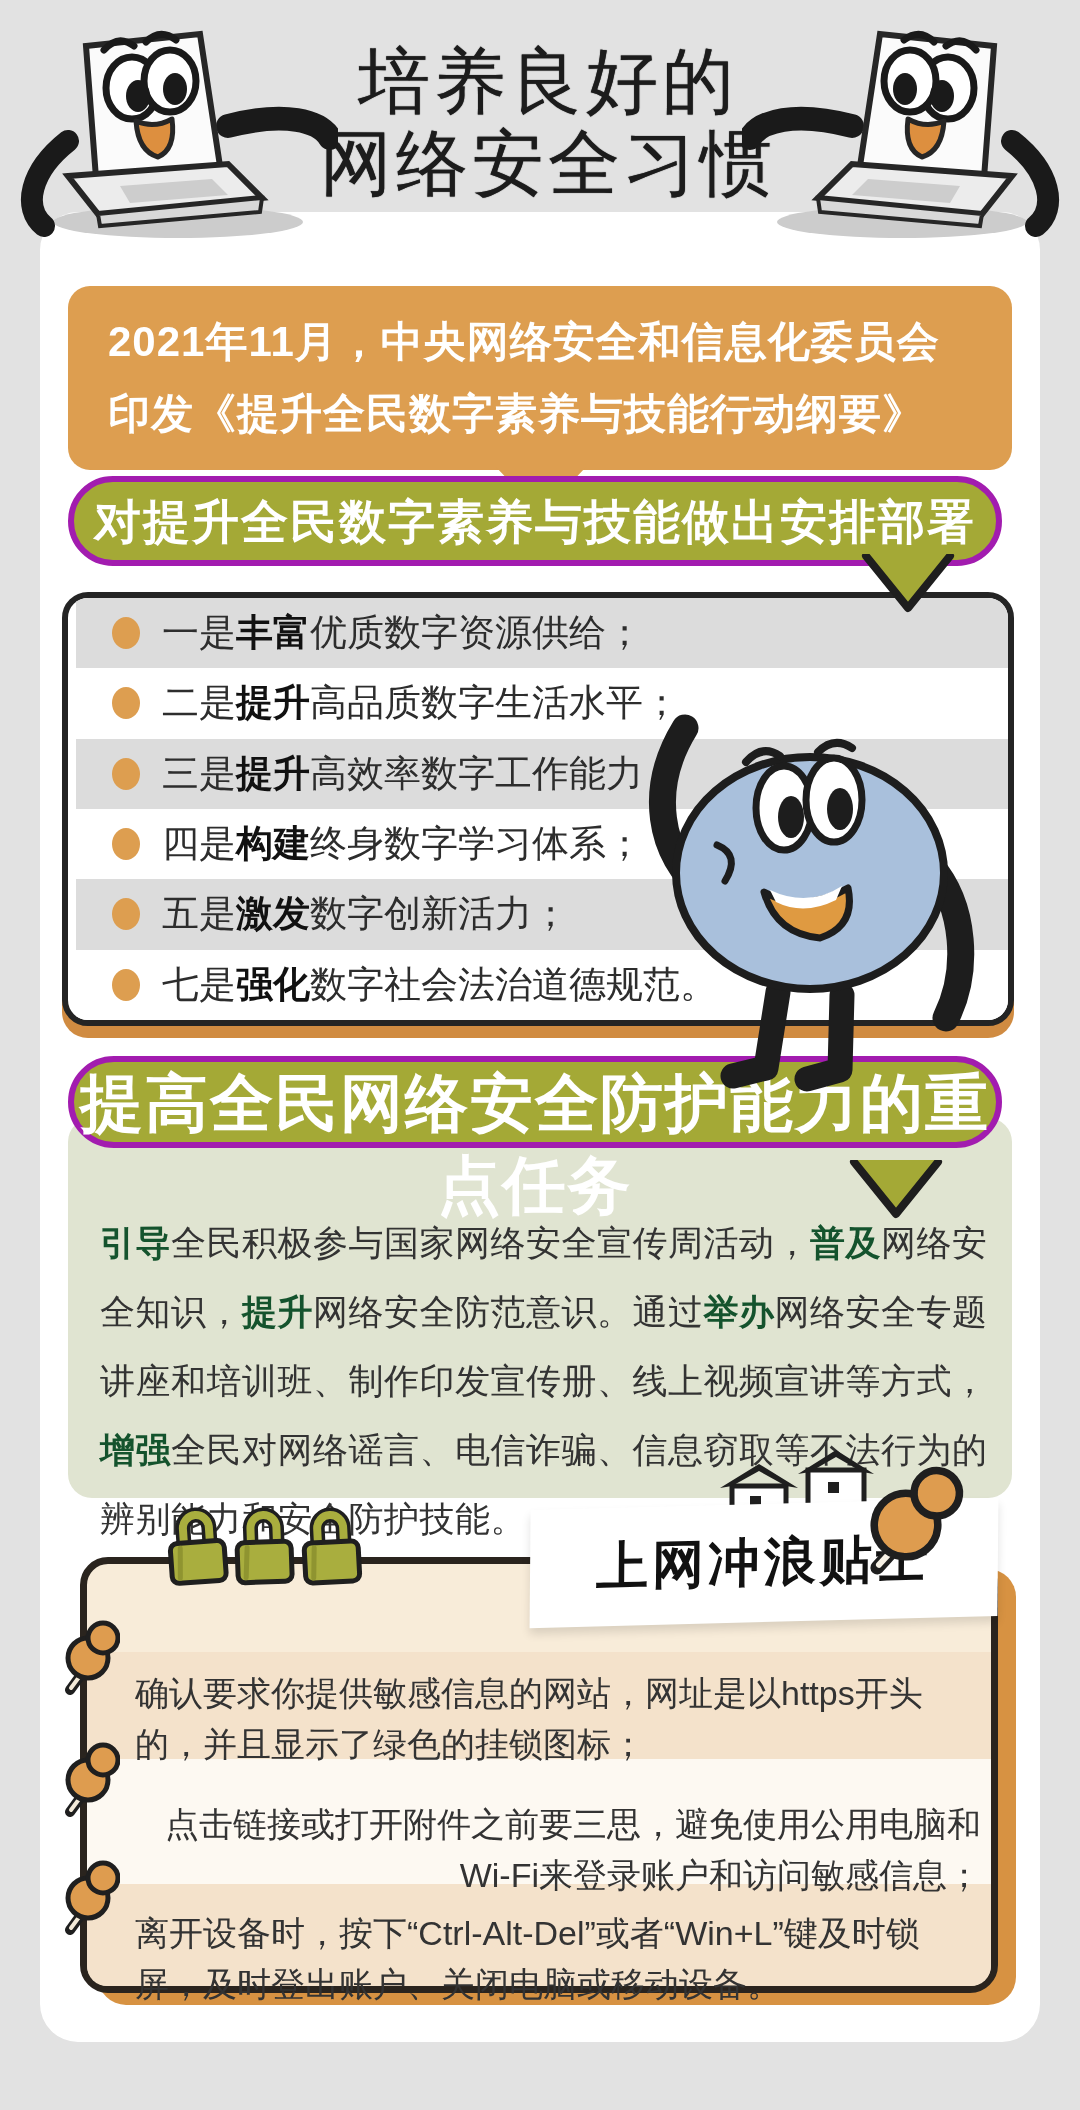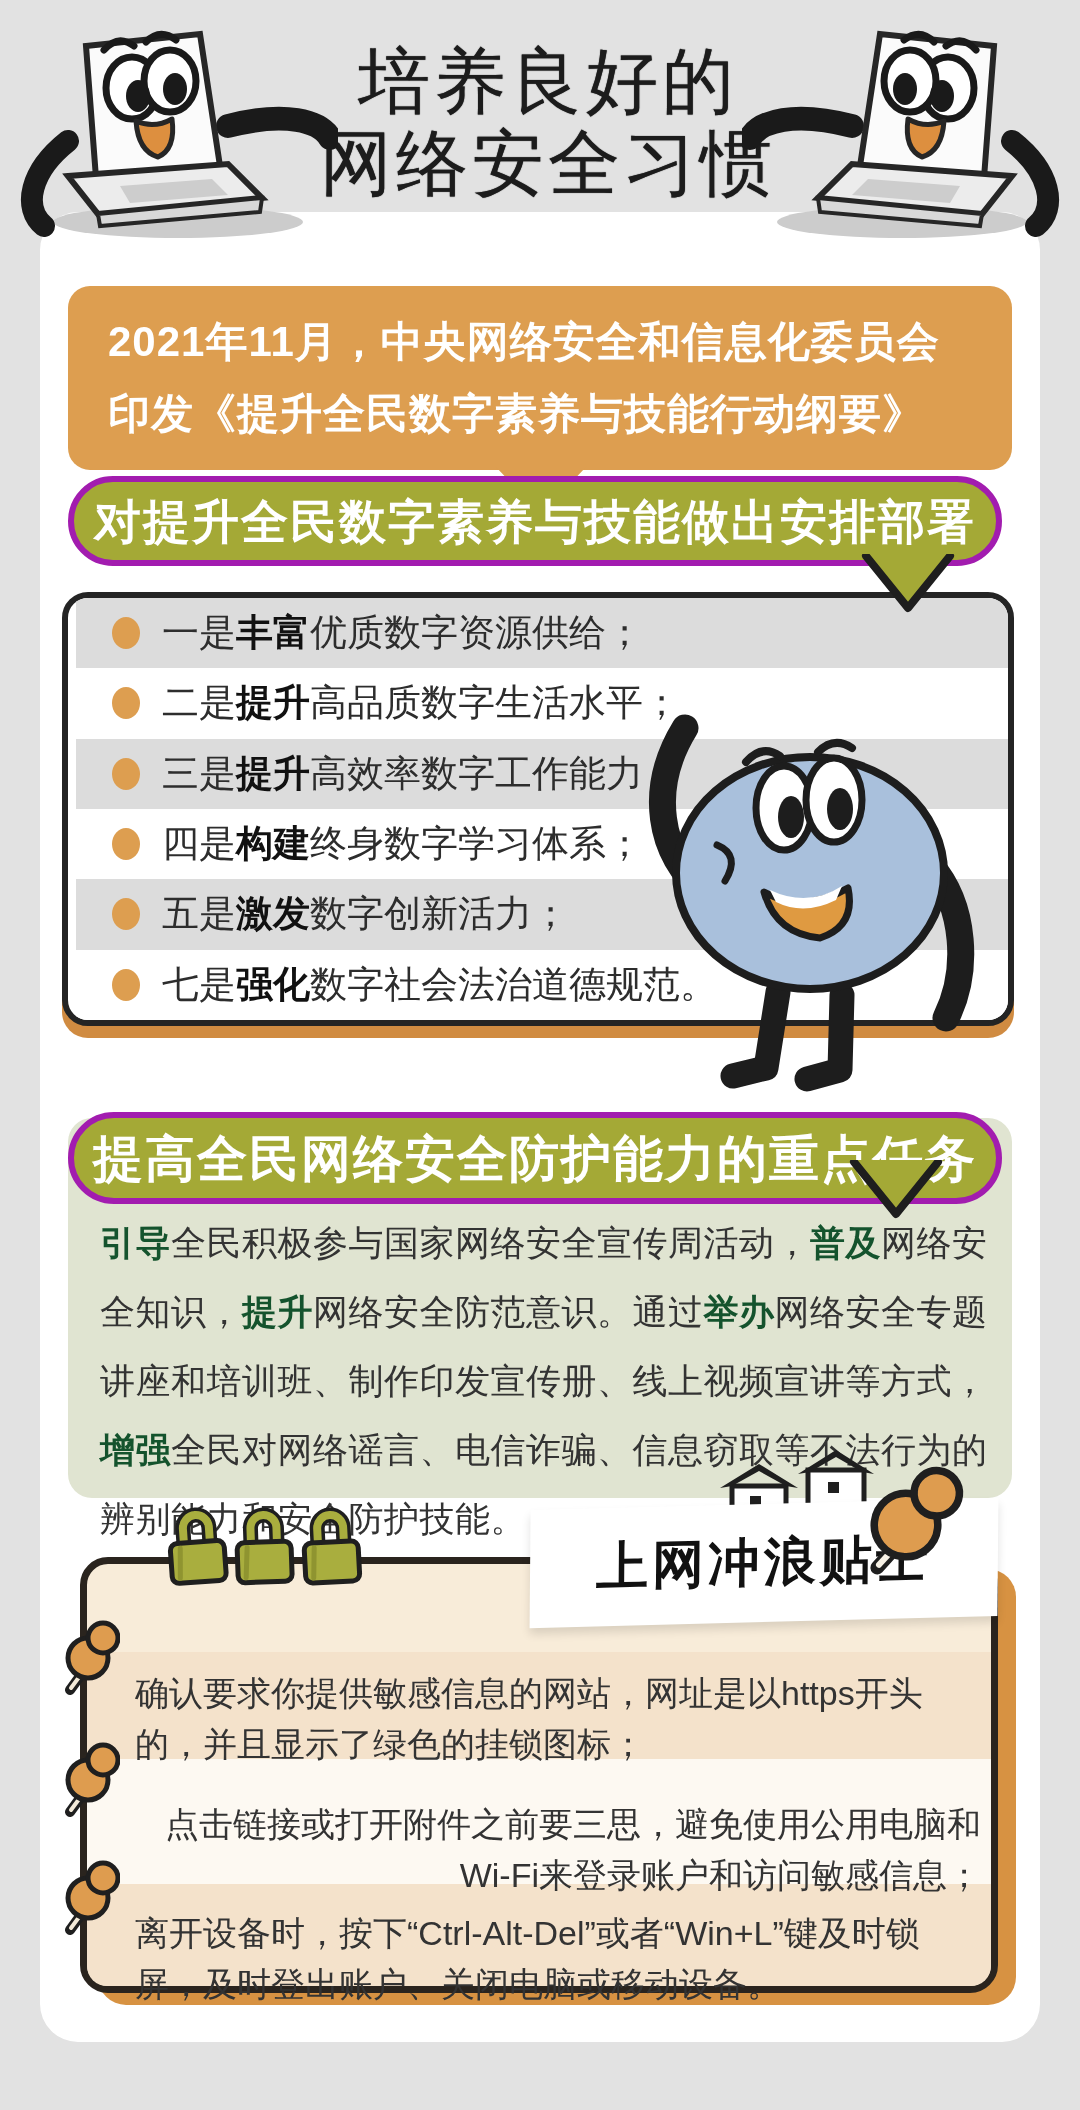--- a/index.html
+++ b/index.html
@@ -28,21 +28,21 @@
              color:#ffffff;font-weight:800;font-size:42px;line-height:72px;
              padding:20px 0 0 40px;box-sizing:border-box;z-index:2;letter-spacing:1px;}
   .intro-pointer{left:495px;top:466px;width:0;height:0;z-index:2;
                  border-left:46px solid transparent;border-right:46px solid transparent;
                  border-top:48px solid #dd9e50;}
 
   
   .banner{background:#a4a936;border:6px solid #a21caf;border-radius:48px;
           color:#ffffff;font-weight:900;text-align:center;box-sizing:border-box;z-index:3;}
   .banner1{left:68px;top:476px;width:934px;height:90px;font-size:47px;line-height:80px;letter-spacing:2px;}
-  .banner2{left:68px;top:1112px;width:934px;height:92px;font-size:50px;line-height:82px;letter-spacing:2px;}
+  .banner2{left:68px;top:1056px;width:934px;height:92px;font-size:63px;line-height:82px;letter-spacing:2px;}
   .banner-pointer{z-index:4;}
   .bp1{left:860px;top:554px;width:96px;height:62px;}
   .bp2{left:848px;top:1160px;width:96px;height:62px;}
 
   
   .list-box{left:62px;top:592px;width:952px;height:434px;background:#ffffff;
             border:6px solid #242424;border-radius:26px;box-sizing:border-box;
             box-shadow:0 12px 0 #d08b41;overflow:hidden;z-index:2;
             display:flex;flex-direction:column;}
   .lrow{flex:1;display:flex;align-items:center;font-size:37px;color:#2d2d2d;margin-left:8px;}

